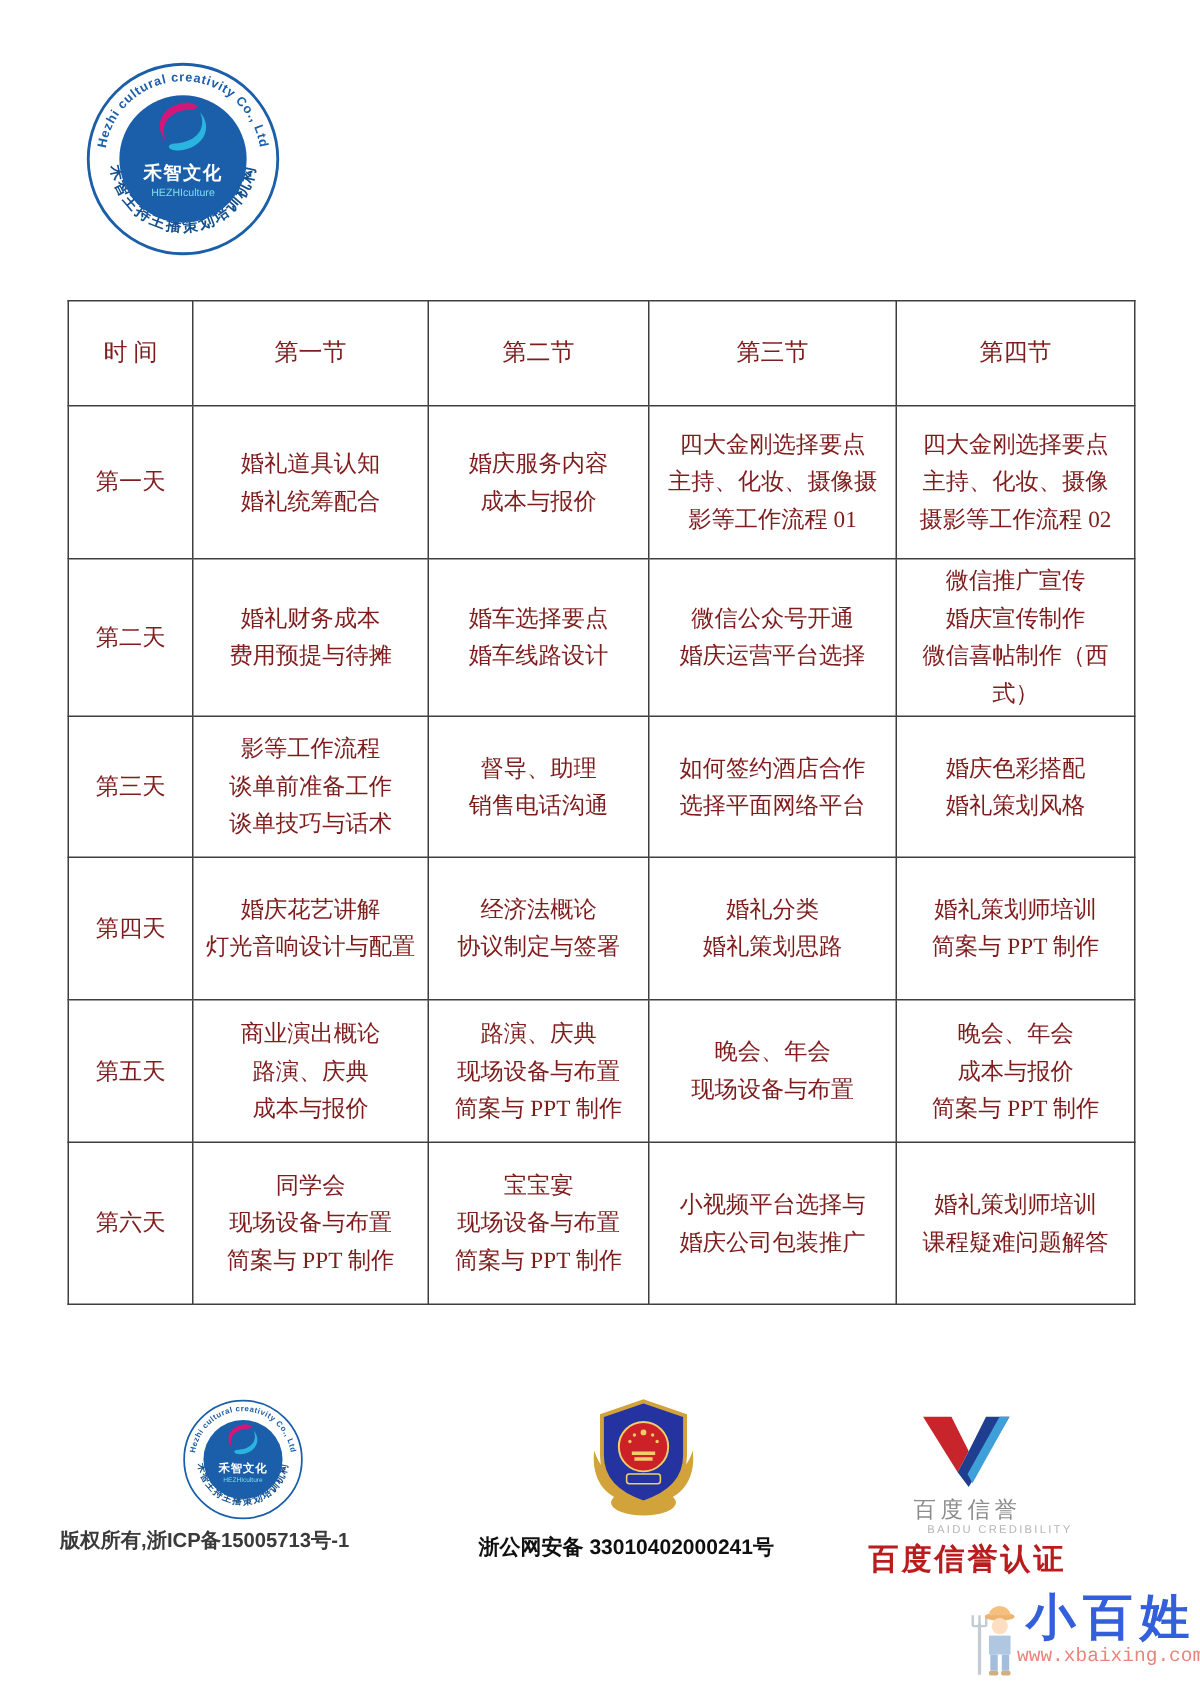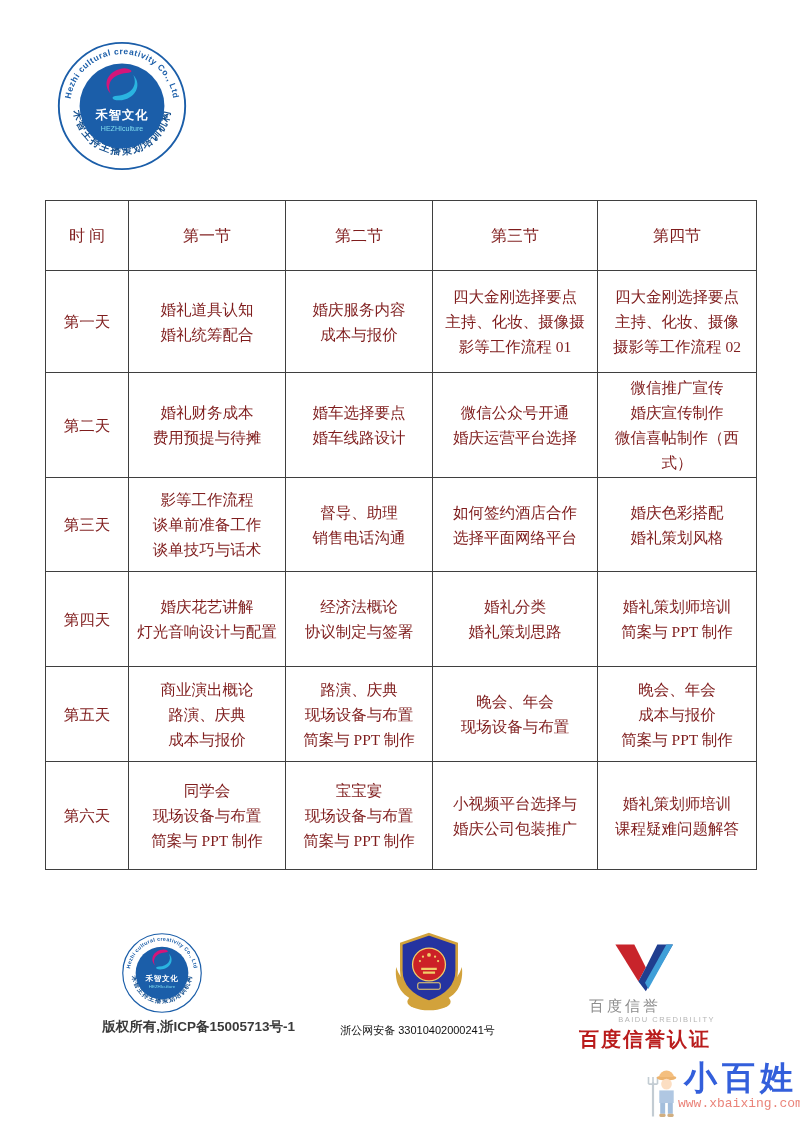--- a/index.html
+++ b/index.html
@@ -19,25 +19,25 @@
   .table-wrap{left:45px;top:200px;}
   table.course{border-collapse:collapse;table-layout:fixed;width:711px;}
   table.course th,table.course td{border:1px solid #3f3f3f;text-align:center;
       vertical-align:middle;font-weight:normal;padding:2px 4px;
       font-size:15.5px;line-height:25px;white-space:pre-line;color:#7f1d1d;}
   table.course th{font-size:16px;}
   td.day{vertical-align:top;padding-top:22px;font-size:16px;}
 
   
   .ftext{font-family:"Liberation Sans",sans-serif;}
-  .copyright{left:40px;top:1018px;width:255px;text-align:right;font-size:13.5px;
+  .copyright{left:40px;top:1018px;width:255px;text-align:left;font-size:13.5px;
              font-weight:bold;color:#3a3a3a;}
-  .police-text{left:310px;top:1023px;width:215px;text-align:center;font-size:11px;
-               font-weight:normal;color:#101010;}
-  .baidu-cn{left:555px;top:997px;width:140px;text-align:center;font-size:15px;
+  .police-text{left:310px;top:1023px;width:215px;text-align:center;font-size:14px;
+               font-weight:bold;color:#101010;}
+  .baidu-cn{left:575px;top:997px;width:140px;text-align:center;font-size:15px;
             color:#8c8c8c;letter-spacing:3px;}
   .baidu-en{left:575px;top:1015px;width:140px;text-align:right;font-size:7.5px;
             color:#b5b5b5;letter-spacing:1.5px;}
   .baidu-cap{left:575px;top:1026px;width:140px;text-align:center;font-size:20px;
              font-weight:bold;color:#b91c1c;letter-spacing:2px;}
 
   
   .wm-name{left:684px;top:1056px;font-size:33px;font-weight:bold;color:#1d4ed8;
            letter-spacing:5px;white-space:nowrap;opacity:.9;}
   .wm-url{left:678px;top:1096px;font-size:13px;color:#e8766b;

